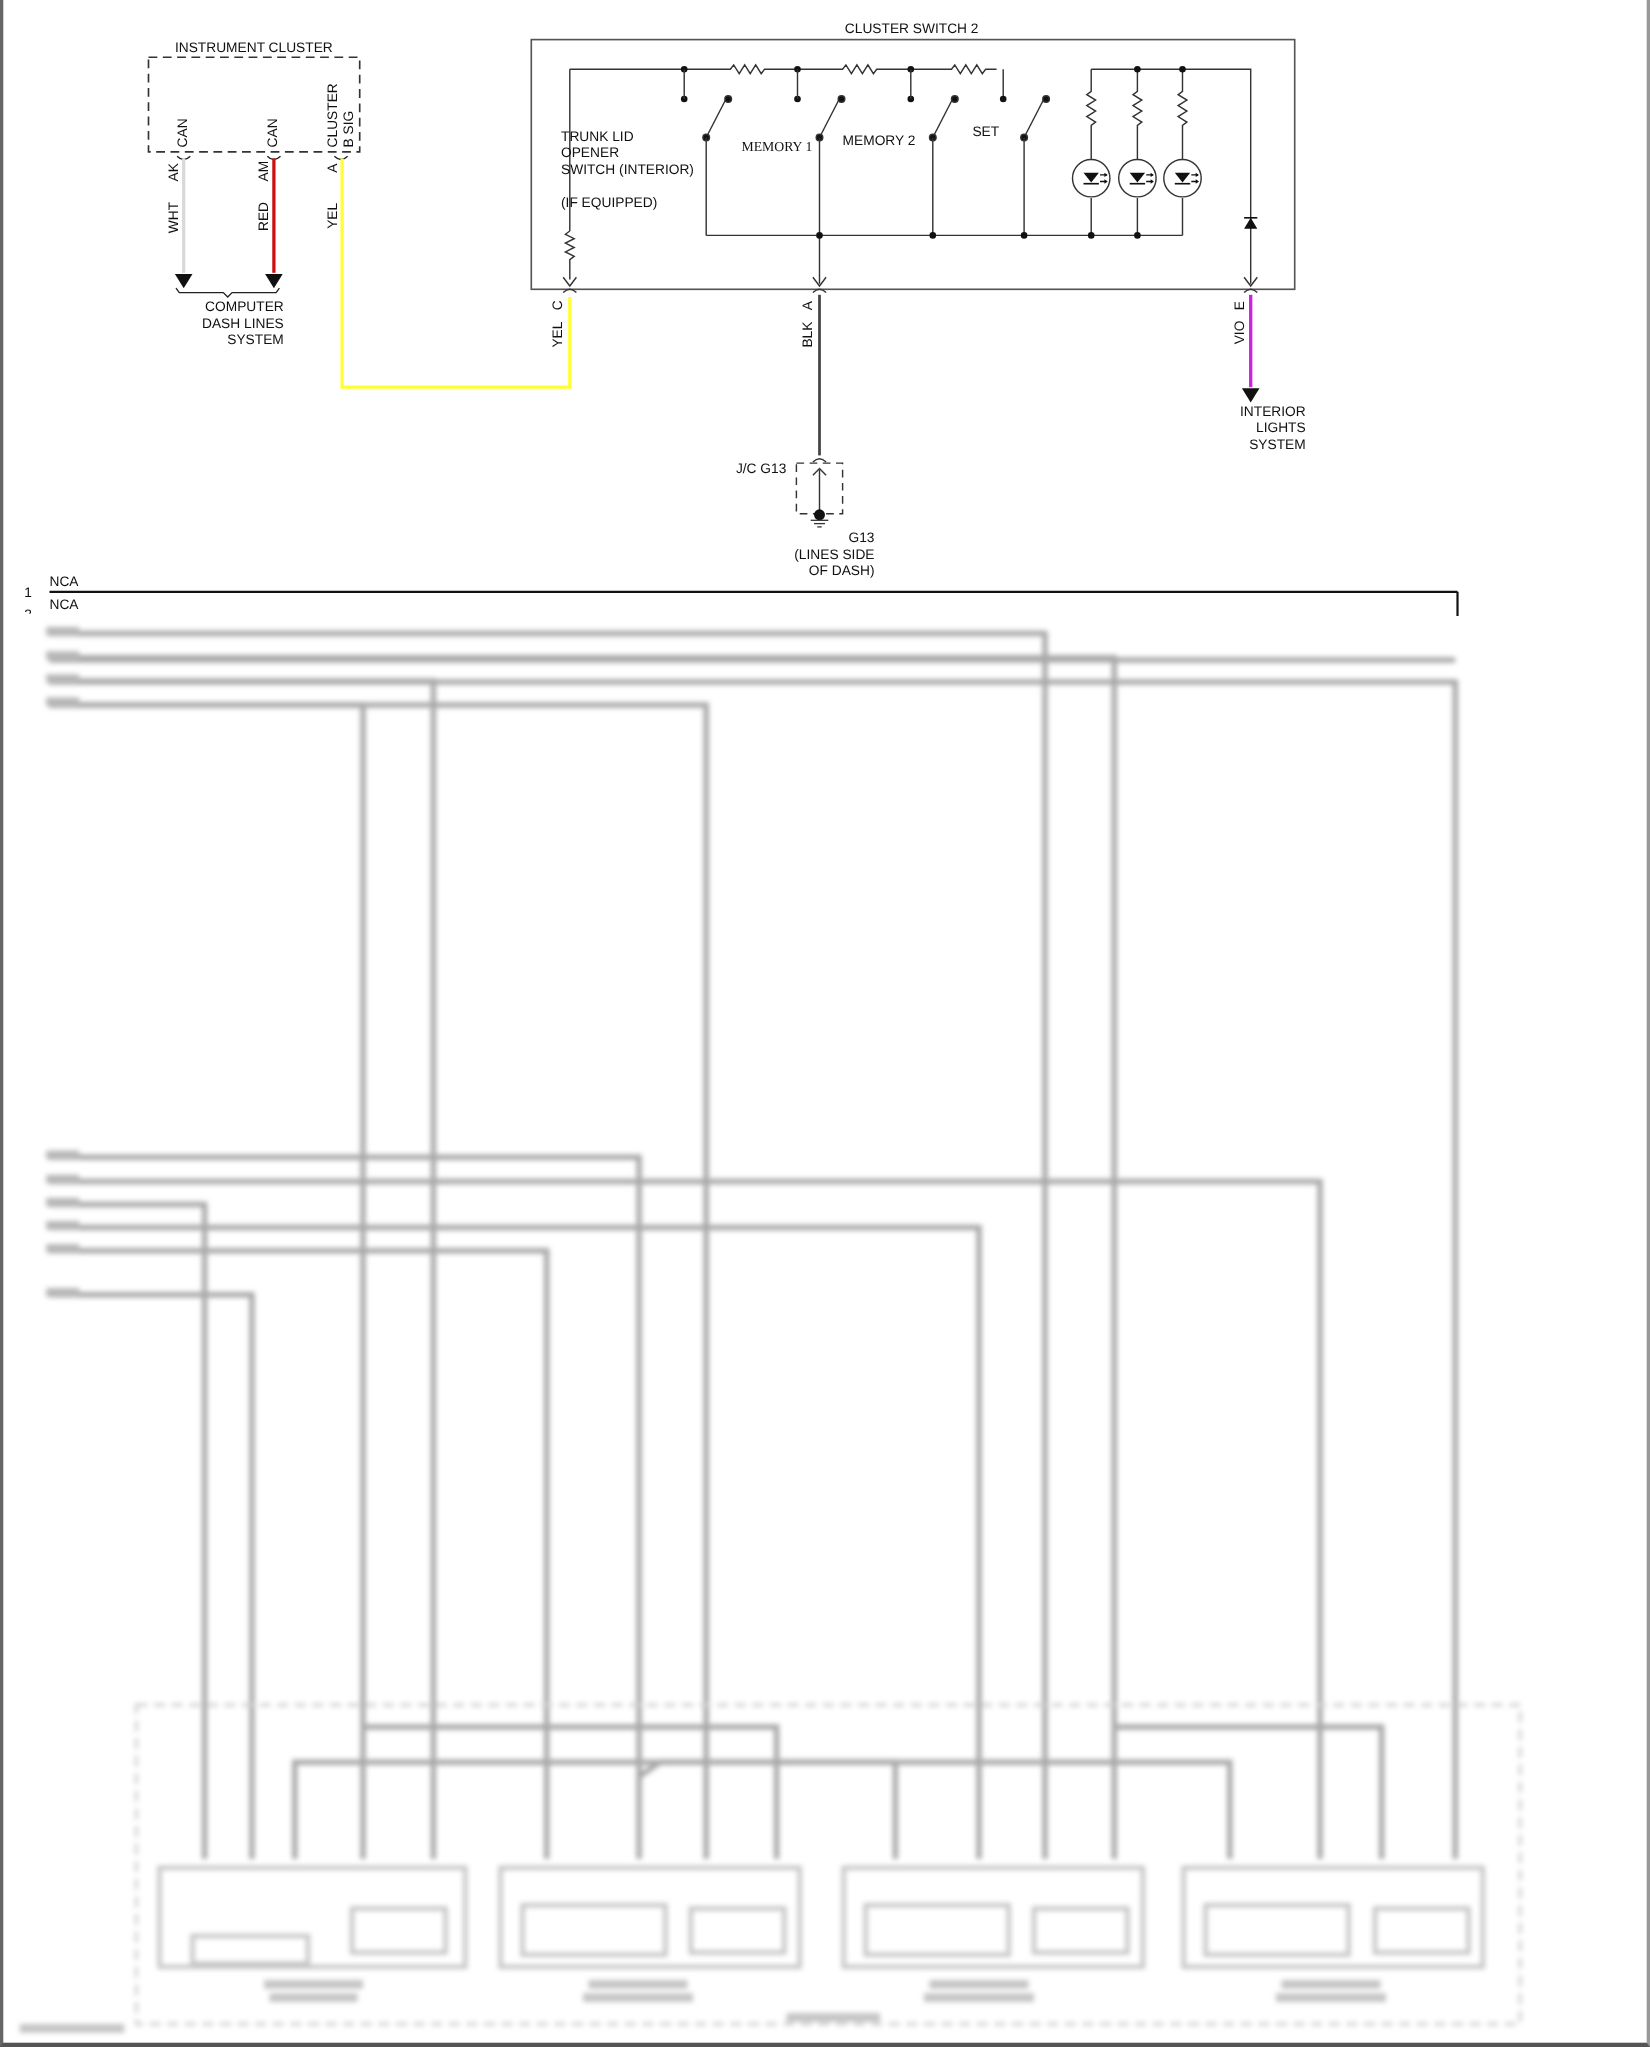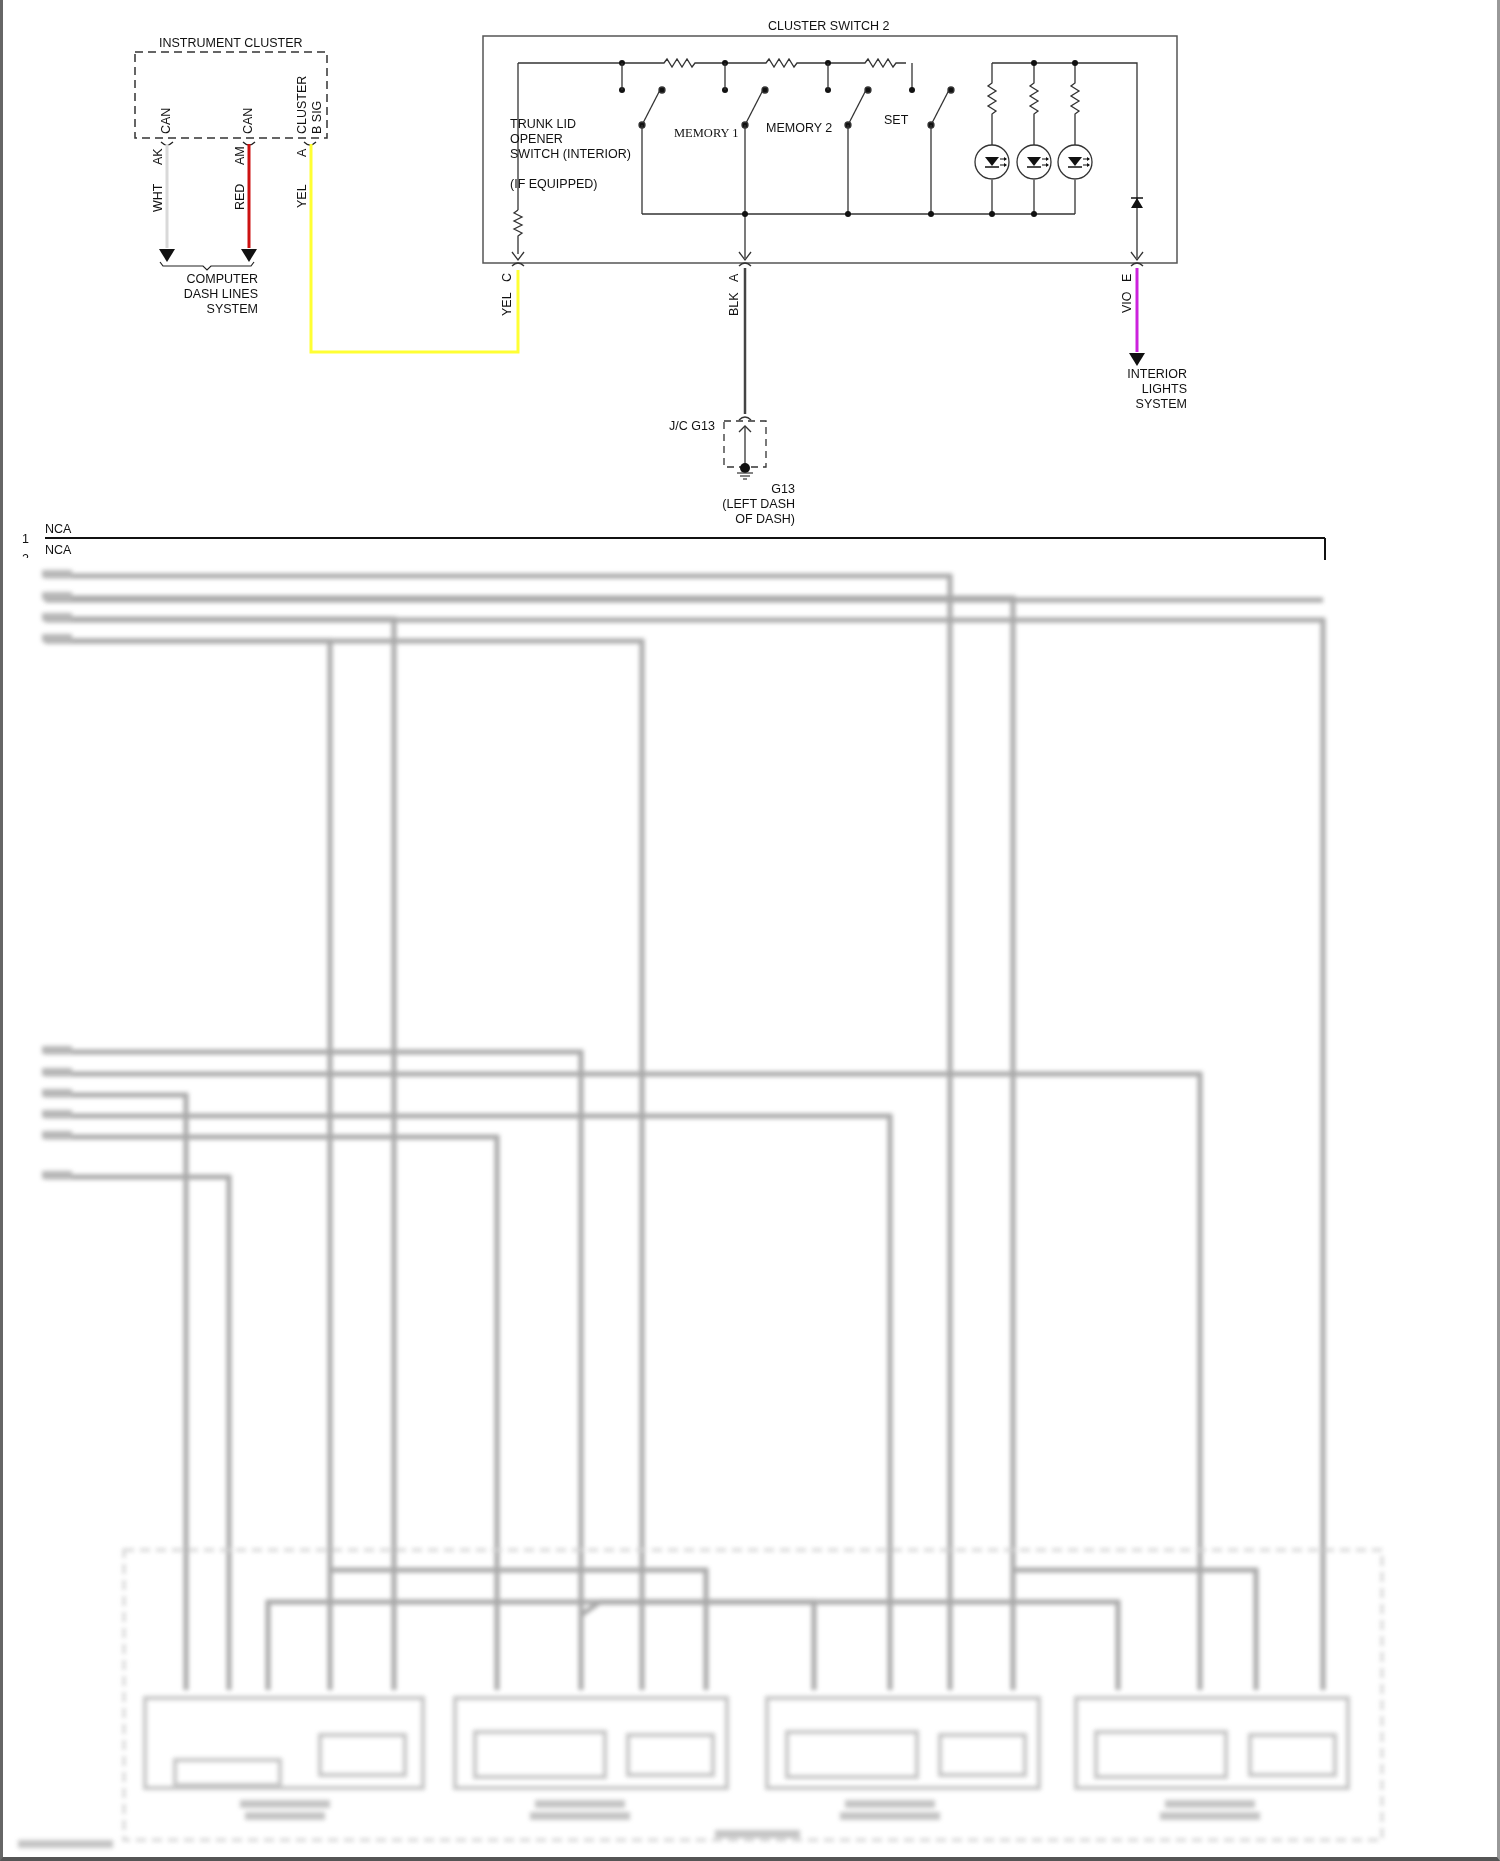--- a/index.html
+++ b/index.html
@@ -194,21 +194,21 @@
 
 <div class="lbl ctr" style="left:1087px;top:367px;width:100px;">
   <div>INTERIOR</div>
   <div>LIGHTS</div>
   <div>SYSTEM</div>
 </div>
 
 <div class="lbl" style="left:669px;top:419px;">J/C G13</div>
 <div class="lbl ctr" style="left:695px;top:482px;width:100px;">
   <div>G13</div>
-  <div>(LEFT DASH</div>
+  <div>(LINES SIDE</div>
   <div>OF DASH)</div>
 </div>
 
 <div class="lbl" style="left:22px;top:532px;">1</div>
 <div class="lbl" style="left:45px;top:522px;">NCA</div>
 <div class="lbl" style="left:22px;top:552px;height:6px;overflow:hidden;">2</div>
 <div class="lbl" style="left:45px;top:543px;">NCA</div>
 
 <div id="blurzone">
   <svg width="1500" height="1299" viewBox="0 558 1500 1299">

